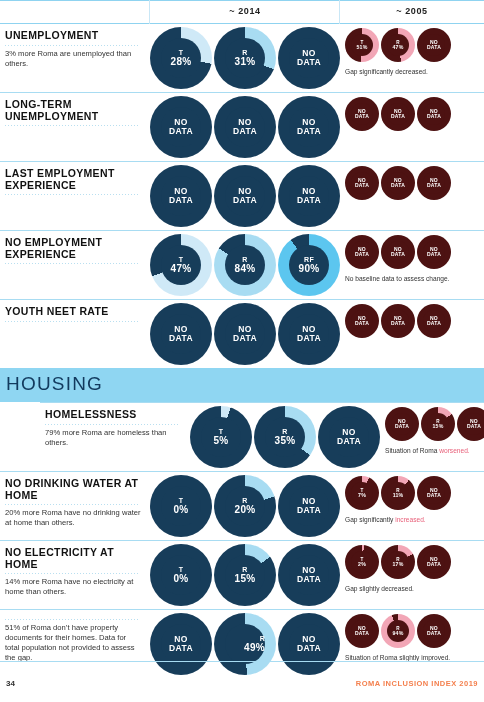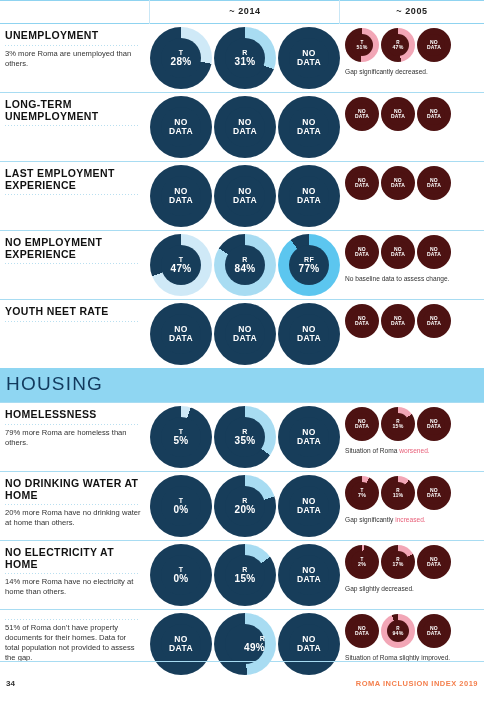--- a/index.html
+++ b/index.html
@@ -274,21 +274,21 @@
               <div class="hole" style="width: 40px; height: 40px; background: rgb(23, 61, 90);">
                 <div class="dl">R</div>
                 <div class="dv">84%</div>
               </div>
             </div>
           </div>
           <div class="donutwrap" style="left: 128px; top: 3px;">
             <div class="donut" style="width: 62px; height: 62px; background: conic-gradient(rgb(92, 198, 239) 0deg, rgb(92, 198, 239) 324deg, rgb(23, 61, 90) 324deg, rgb(23, 61, 90) 360deg);">
               <div class="hole" style="width: 40px; height: 40px; background: rgb(23, 61, 90);">
                 <div class="dl">RF</div>
-                <div class="dv">77%</div>
+                <div class="dv">90%</div>
               </div>
             </div>
           </div>
         </div>
         <div class="circles-2005">
           <div class="donutwrap" style="left: 0px; top: 4px;">
             <div class="donut" style="width: 34px; height: 34px; background: rgb(77, 18, 18);">
               <div class="hole" style="width: 22px; height: 22px; background: rgb(77, 18, 18);">
                 <div class="nd-sm">NO<br>DATA</div>
               </div>
@@ -359,21 +359,21 @@
               <div class="hole" style="width: 22px; height: 22px; background: rgb(77, 18, 18);">
                 <div class="nd-sm">NO<br>DATA</div>
               </div>
             </div>
           </div>
         </div>
       </div>
       <div class="band">
         <h2>HOUSING</h2>
       </div>
-      <div class="row" style="height: 68px;">
+      <div class="row" style="height: 68px; margin-left: 40px;">
         <div class="label">
           <h3>HOMELESSNESS</h3>
           <div class="dotrule"></div>
           <p>79% more Roma are homeless than others.</p>
         </div>
         <div class="circles">
           <div class="donutwrap" style="left: 0px; top: 3px;">
             <div class="donut" style="width: 62px; height: 62px; background: conic-gradient(rgb(207, 233, 247) 0deg, rgb(207, 233, 247) 18deg, rgb(23, 61, 90) 18deg, rgb(23, 61, 90) 360deg);">
               <div class="hole" style="width: 40px; height: 40px; background: rgb(23, 61, 90);">
                 <div class="dl">T</div>

